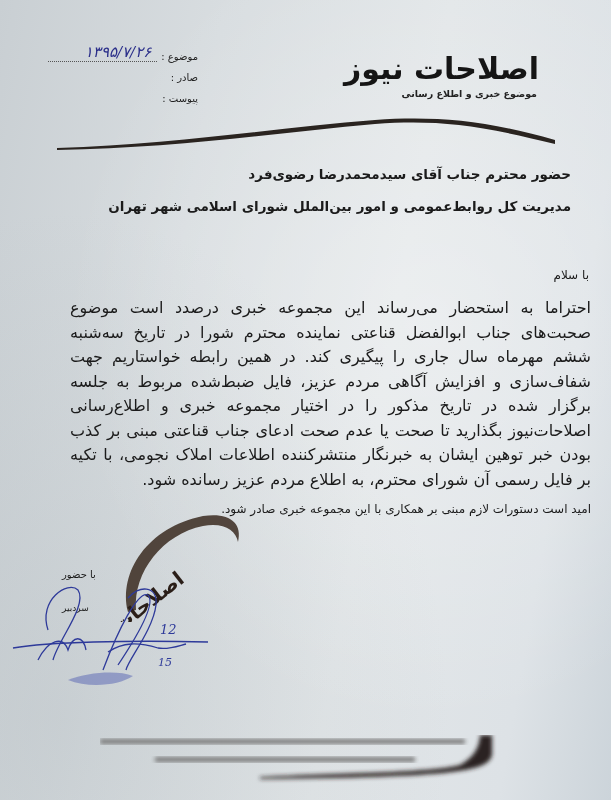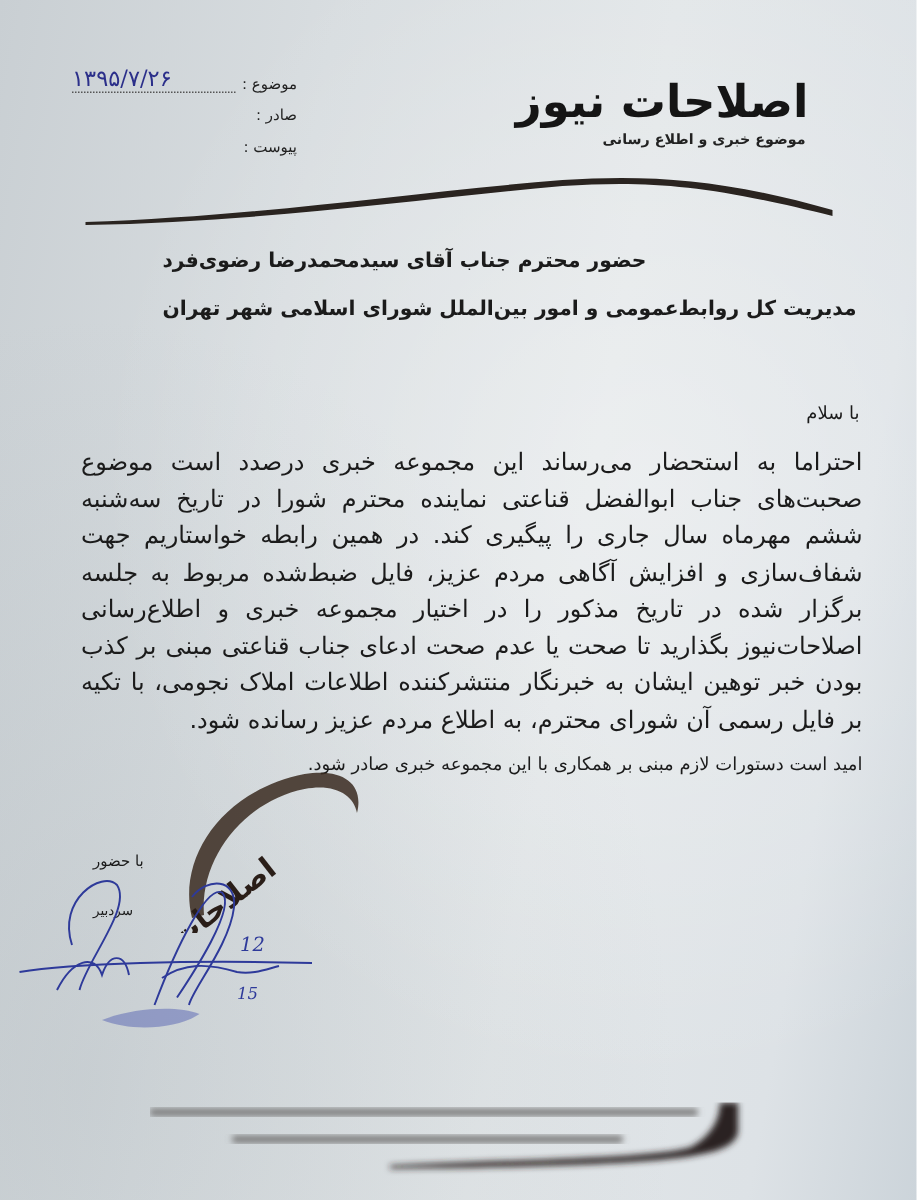--- a/index.html
+++ b/index.html
@@ -18,30 +18,30 @@
   .rtl { direction: rtl; }
   .logo { position:absolute; right:72px; top:52px; text-align:right; }
   .logo-title { font-size:30px; font-weight:bold; letter-spacing:-0.5px; color:#151515; line-height:34px; }
   .logo-sub { font-size:9.5px; font-weight:bold; color:#222; margin-top:2px; margin-right:2px; }
 
   .meta { position:absolute; left:48px; top:42px; width:150px; }
   .meta-row { display:flex; direction:rtl; align-items:flex-end; height:20px; margin-bottom:1px; }
   .meta-label { font-size:10px; color:#222; white-space:nowrap; margin-left:4px; }
   .meta-value {
     flex:1; border-bottom:1px dotted #555; font-family: "DejaVu Serif", serif;
-    font-size:15px; color:#2b2f8a; text-align:left; padding-right:6px;
+    font-size:15px; color:#2b2f8a; font-style:italic; text-align:right; padding-right:6px;
     line-height:18px; direction:rtl; white-space:nowrap;
   }
 
   .swoosh { position:absolute; left:55px; top:118px; }
 
-  .addressee { position:absolute; right:40px; top:166px; text-align:left; }
+  .addressee { position:absolute; right:40px; top:166px; text-align:right; }
   .addressee div { font-size:13.5px; font-weight:bold; margin-bottom:16px; }
 
-  .body-text { position:absolute; right:36px; top:268px; width:540px; text-align:right; }
+  .body-text { position:absolute; right:20px; top:268px; width:540px; text-align:right; }
   .greeting { font-size:12px; margin-bottom:14px; padding-right:2px; }
   .para { font-size:16px; line-height:24.5px; text-align:justify; text-align-last:right;margin-left:19px; }
   .closing { font-size:12px; margin-top:10px; }
 
   .stamp { position:absolute; left:108px; top:512px; }
   .thanks { font-size:10px; position:absolute; left:62px; top:569px; direction:rtl; }
   .role { font-size:9px; position:absolute; left:62px; top:603px; direction:rtl; }
   .signature { position:absolute; left:8px; top:580px; }
   .blur-footer { position:absolute; left:100px; top:735px; }
 </style>

